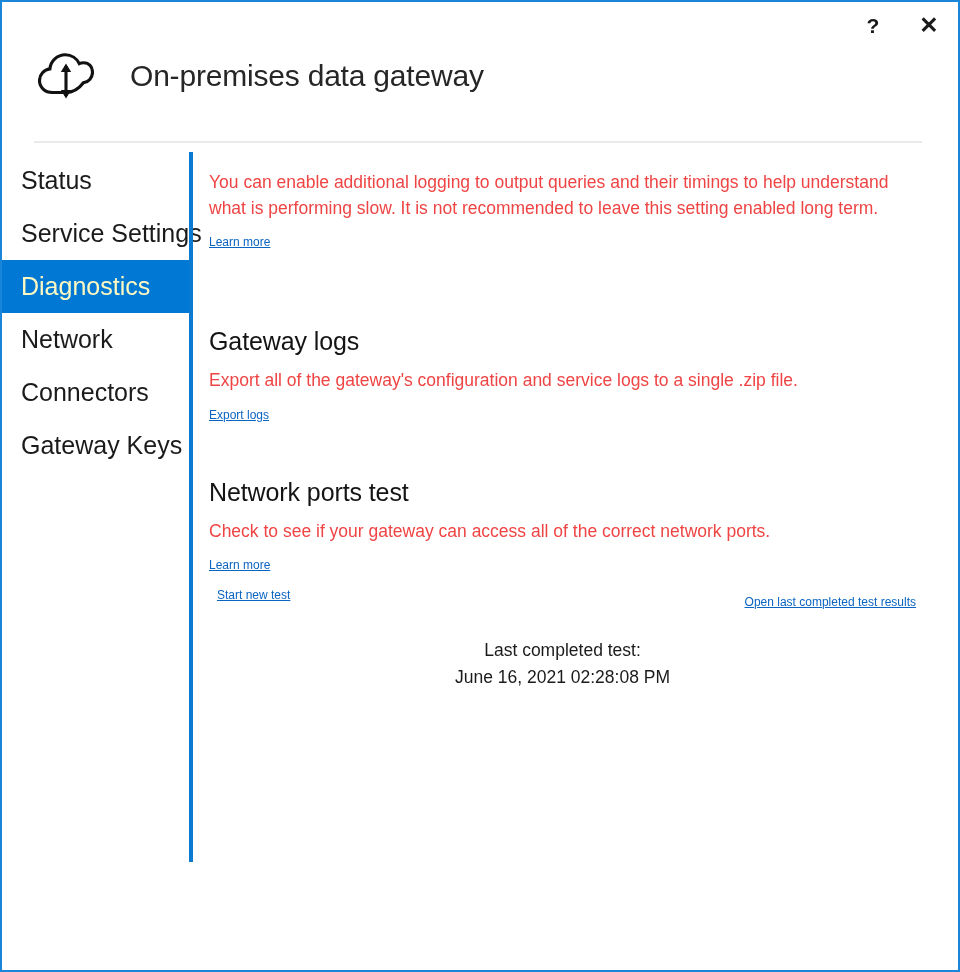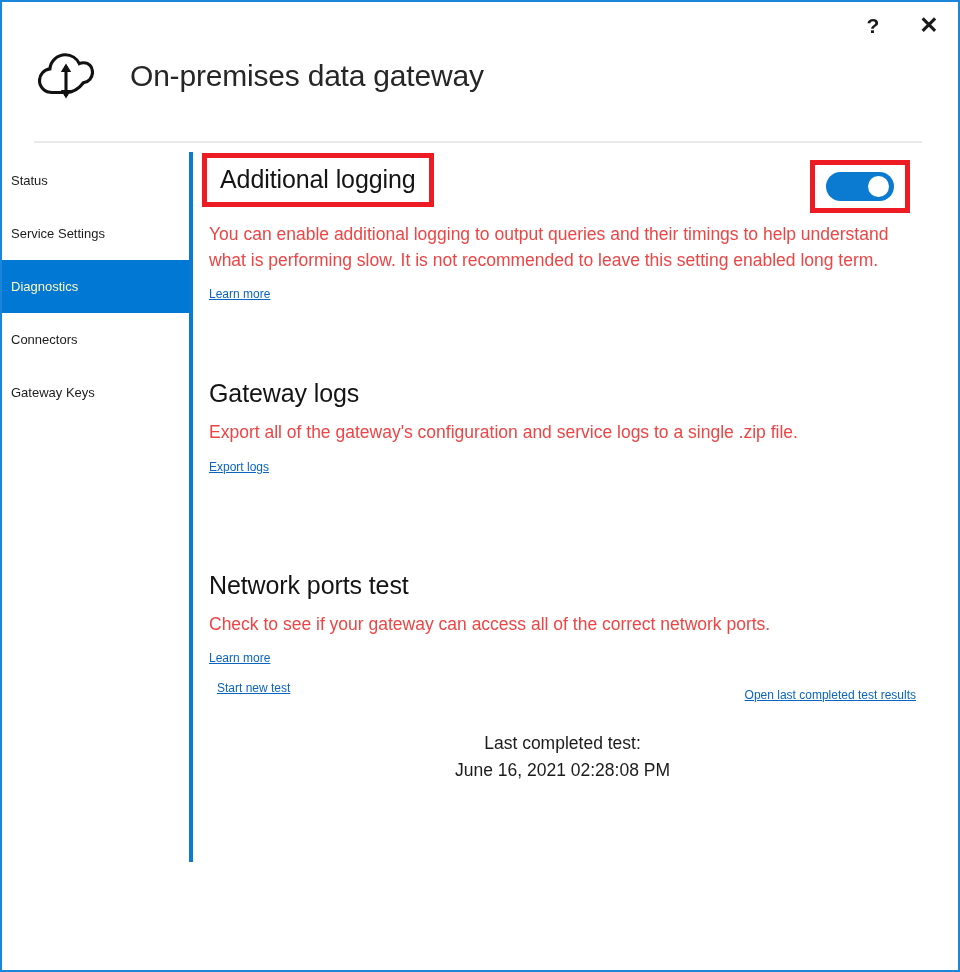--- a/index.html
+++ b/index.html
@@ -66,22 +66,22 @@
 
   
   #sidebar {
     position: absolute; left: 0; top: 152px;
     width: 189px; height: 710px;
   }
   .nav-item {
     position: relative;
     height: 53px;
     display: flex; align-items: center;
-    padding-left: 9px;
-    font-size: 13px;
+    padding-left: 19px;
+    font-size: 25px;
     color: #1b1b1b;
     cursor: default;
     white-space: nowrap;
   }
   .nav-item.active {
     background: #0078d4;
     color: #fef9c3;
   }
   #nav-divider {
     position: absolute; left: 187px; top: 150px;
@@ -150,21 +150,21 @@
     top: 4px; left: 42px;
     width: 21px; height: 21px;
     border-radius: 50%;
     background: #ffffff;
   }
 
   #logging-desc { margin-top: 16px; }
   #logging-desc p.section-body { margin-top: 0; }
 
   #sec-gateway-logs { margin-top: 77px; }
-  #sec-ports-test { margin-top: 96px; }
+  #sec-ports-test { margin-top: 55px; }
 
   
   #test-links-row {
     position: relative;
     margin-top: 15px;
     height: 30px;
   }
   #test-links-row a.link { margin-top: 0; }
   #start-new-test { position: absolute; left: 8px; top: 0; }
   #open-last-results { position: absolute; right: 13px; top: 7px; }
@@ -211,38 +211,29 @@
       <div id="app-title">On-premises data gateway</div>
     </div>
 
     <div id="top-sep"></div>
   </div>
 
   <div id="sidebar">
     <div class="nav-item">Status</div>
     <div class="nav-item">Service Settings</div>
     <div class="nav-item active">Diagnostics</div>
+    <div class="nav-item">Network</div>
     <div class="nav-item">Connectors</div>
     <div class="nav-item">Gateway Keys</div>
   </div>
   <div id="nav-divider"></div>
 
   <div id="content">
 
     <div class="section" id="sec-additional-logging">
-      <div id="logging-head-row">
-        <div id="logging-title-box">
-          <h2 class="section-title">Additional logging</h2>
-        </div>
-        <div id="toggle-annot">
-          <div class="switch">
-            <div class="knob"></div>
-          </div>
-        </div>
-      </div>
 
       <div id="logging-desc">
         <p class="section-body">You can enable additional logging to output queries and their timings to help understand what is performing slow. It is not recommended to leave this setting enabled long term.</p>
         <a class="link" id="logging-learn-more">Learn more</a>
       </div>
     </div>
 
     <div class="section" id="sec-gateway-logs">
       <h2 class="section-title">Gateway logs</h2>
       <p class="section-body">Export all of the gateway's configuration and service logs to a single .zip file.</p>

